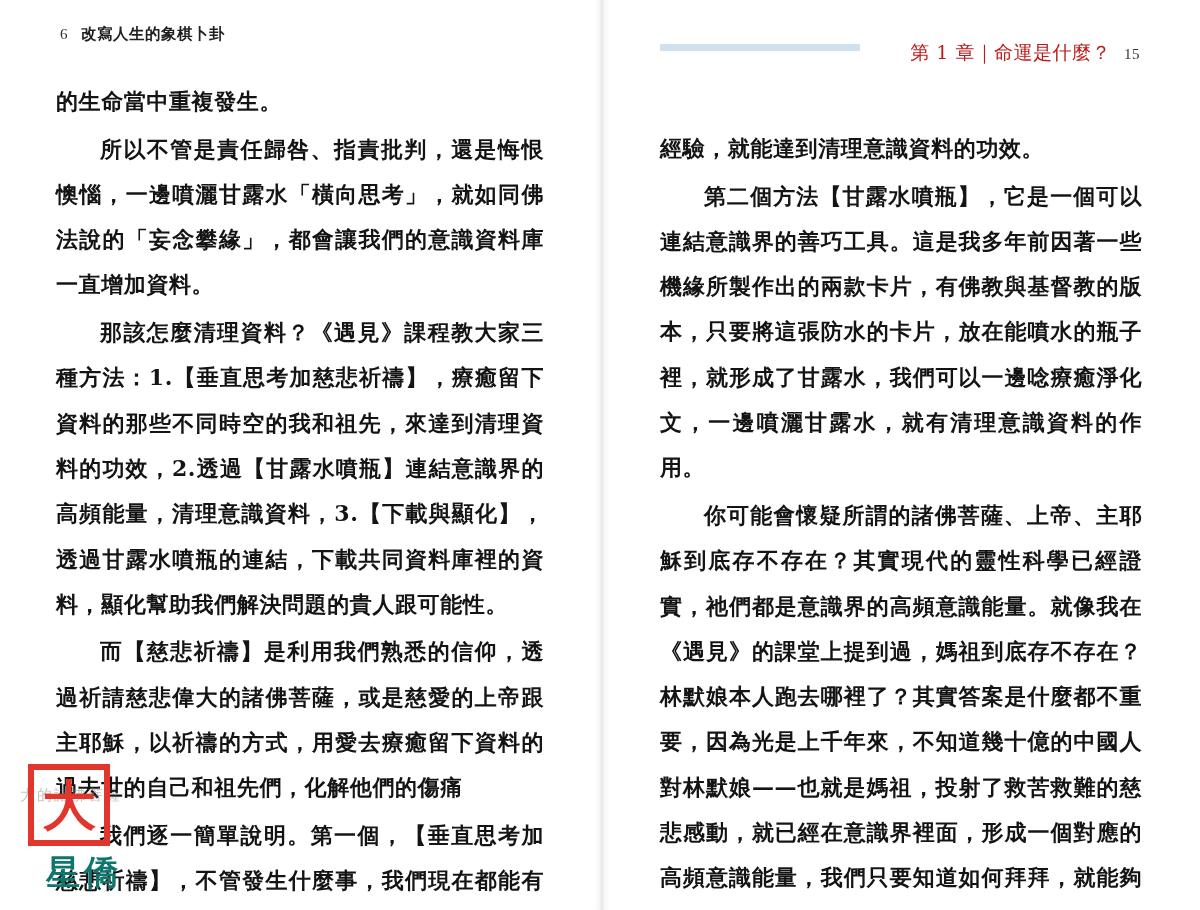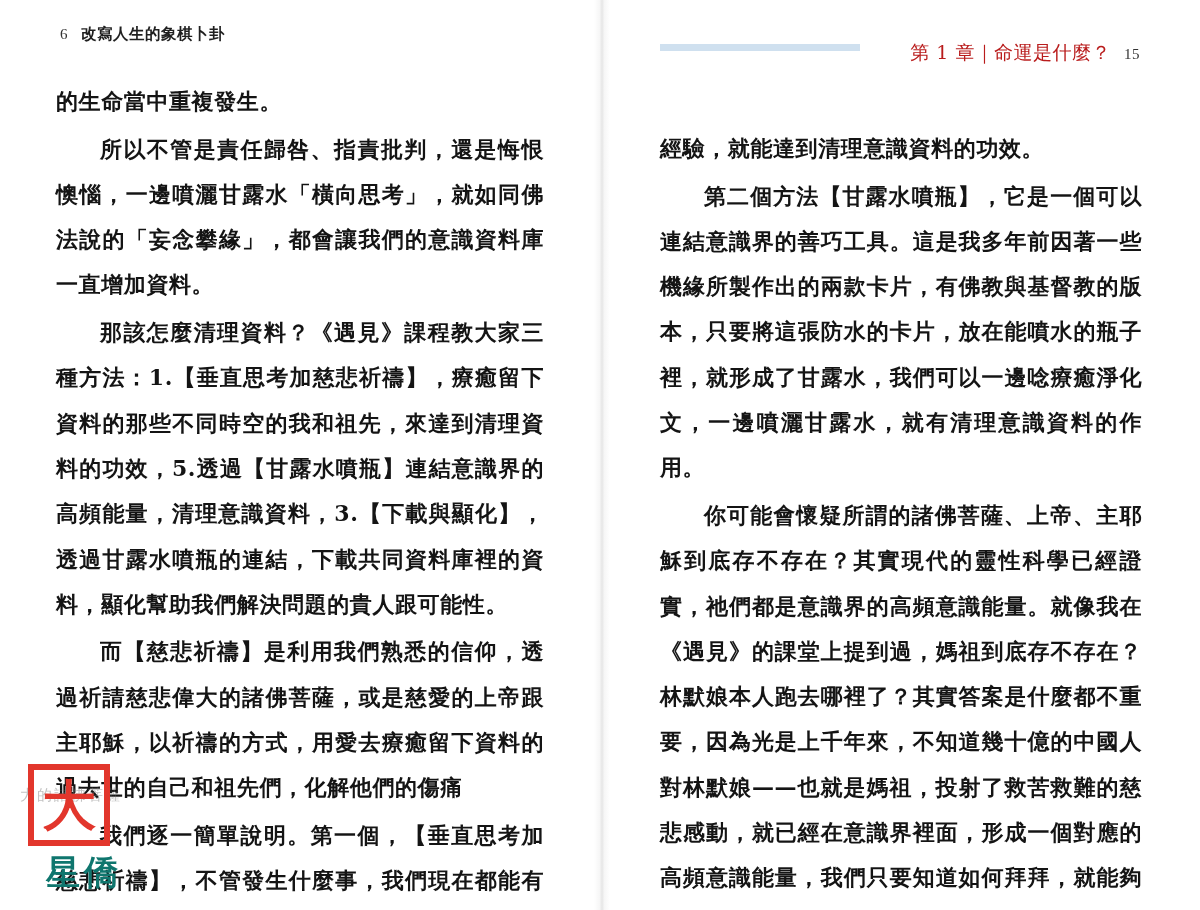--- a/index.html
+++ b/index.html
@@ -368,21 +368,21 @@
   <div class="page page-left">
 
     <div class="runhead runhead-left">
       <span class="folio">6</span>
       <span class="runtitle">改寫人生的象棋卜卦</span>
     </div>
 
     <div class="body">
       <p>的生命當中重複發生。</p>
       <p class="indent">所以不管是責任歸咎、指責批判，還是悔恨懊惱，一邊噴灑甘露水「橫向思考」，就如同佛法說的「妄念攀緣」，都會讓我們的意識資料庫一直增加資料。</p>
-      <p class="indent">那該怎麼清理資料？《遇見》課程教大家三種方法：1.【垂直思考加慈悲祈禱】，療癒留下資料的那些不同時空的我和祖先，來達到清理資料的功效，5.透過【甘露水噴瓶】連結意識界的高頻能量，清理意識資料，3.【下載與顯化】，透過甘露水噴瓶的連結，下載共同資料庫裡的資料，顯化幫助我們解決問題的貴人跟可能性。</p>
+      <p class="indent">那該怎麼清理資料？《遇見》課程教大家三種方法：1.【垂直思考加慈悲祈禱】，療癒留下資料的那些不同時空的我和祖先，來達到清理資料的功效，2.透過【甘露水噴瓶】連結意識界的高頻能量，清理意識資料，3.【下載與顯化】，透過甘露水噴瓶的連結，下載共同資料庫裡的資料，顯化幫助我們解決問題的貴人跟可能性。</p>
       <p class="indent">而【慈悲祈禱】是利用我們熟悉的信仰，透過祈請慈悲偉大的諸佛菩薩，或是慈愛的上帝跟主耶穌，以祈禱的方式，用愛去療癒留下資料的過去世的自己和祖先們，化解他們的傷痛</p>
       <p class="indent">我們逐一簡單說明。第一個，【垂直思考加慈悲祈禱】，不管發生什麼事，我們現在都能有一個明白：「肯定是我的意識資料庫裡有些什麼，才會經驗這樣的劇情」，所以不需要在事件上無謂的反省檢討。重點在於「因」：這個資料是怎麼留下來的？「想必是過去世的我們或祖先，在他們的生命過程當中，一定有過我所不知道的傷痛經驗」，只要把「因」給處理掉，人生劇情就可以有效的改善，這就是我們說的【垂直思考】。</p>
     </div>
 
     <div class="watermark">
       <div class="wm-ghost">大的諸佛菩薩</div>
       <div class="wm-box"></div>
       <div class="wm-char">大</div>
       <div class="wm-sub">星僑</div>
     </div>

